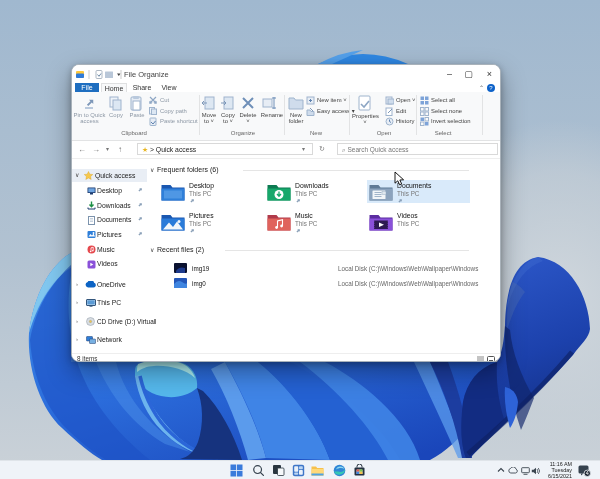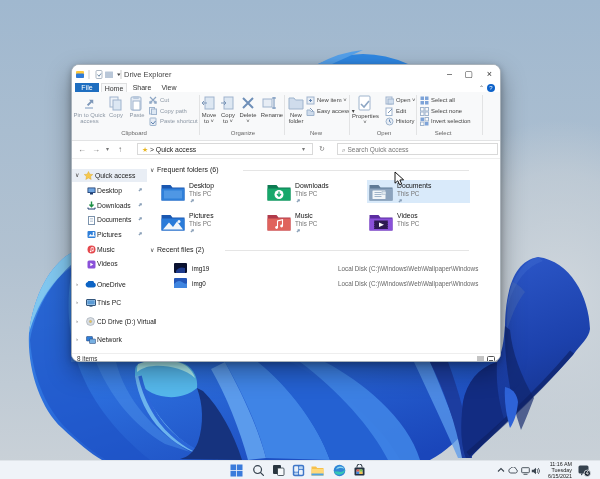--- a/index.html
+++ b/index.html
@@ -128,21 +128,21 @@
     <svg class="qat" style="left:4px" width="50" height="9" viewBox="0 0 50 9">
       <rect x="0" y="1" width="8" height="7" rx="1" fill="#ffc83d"></rect>
       <rect x="0" y="3.5" width="8" height="4.5" rx="1" fill="#2f7bd9"></rect>
       <rect x="12.5" y="0" width="1" height="9" fill="#ccc"></rect>
       <rect x="20" y="0.5" width="6" height="8" rx="1" fill="#fff" stroke="#9aa7b5" stroke-width="0.8"></rect>
       <path d="M21.5,4.5 l1.5,1.8 2,-2.8" stroke="#5a7a9c" stroke-width="0.9" fill="none"></path>
       <rect x="29" y="1.5" width="8" height="6.5" rx="0.5" fill="#b9c7d8"></rect>
       <path d="M41,3.5 l1.8,2.6 1.8,-2.6 z" fill="#444"></path>
       <rect x="44.5" y="0" width="1" height="9" fill="#ccc"></rect>
     </svg>
-    <div id="title-text">Drive Explorer</div>
+    <div id="title-text">File Organize</div>
     <div class="wc" style="right:48px">–</div>
     <div class="wc" style="right:27px">▢</div>
     <div class="wc" style="right:8px">×</div>
   </div>
   <div id="tabsrow">
     <div class="tab" id="tab-file">File</div>
     <div class="tab" id="tab-home">Home</div>
     <div class="tab" id="tab-share">Share</div>
     <div class="tab" id="tab-view">View</div>
   </div>

